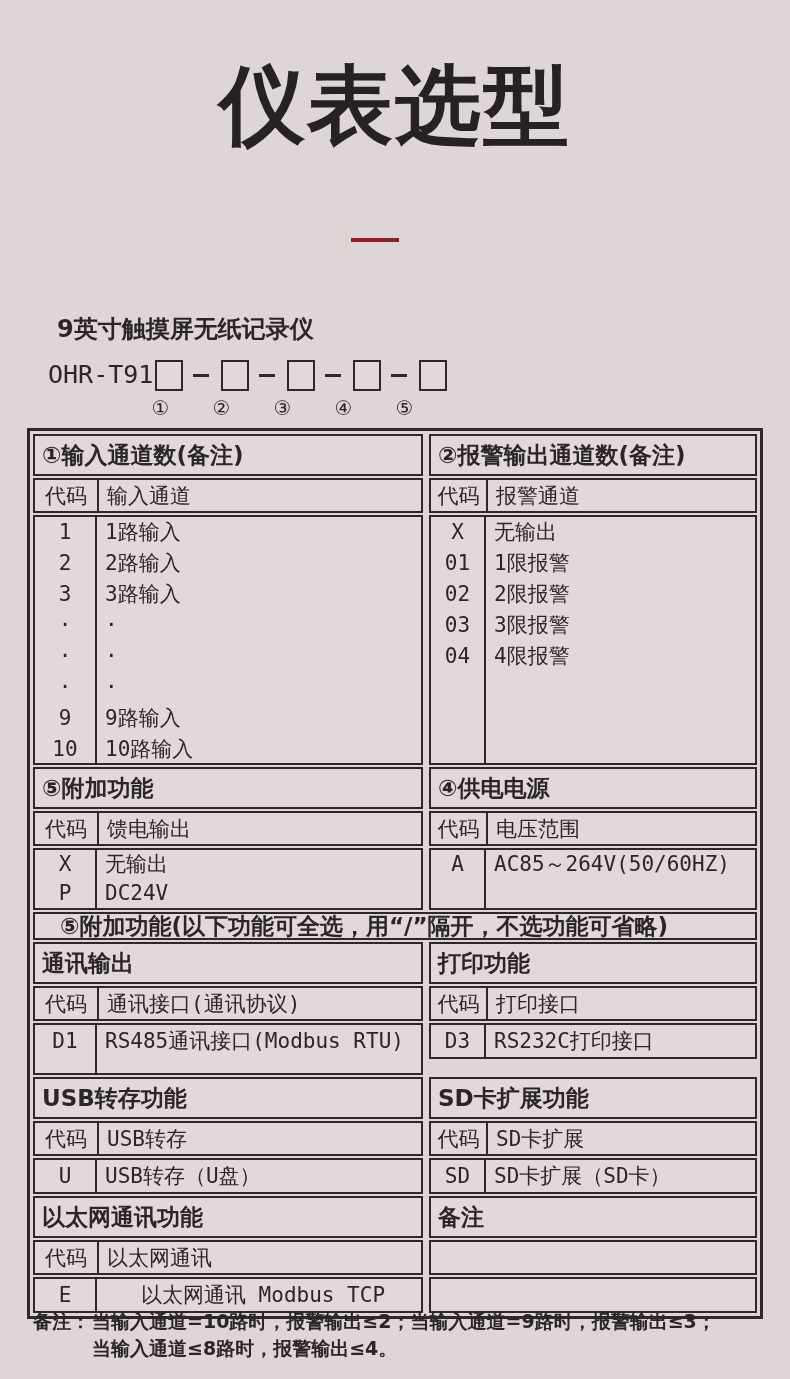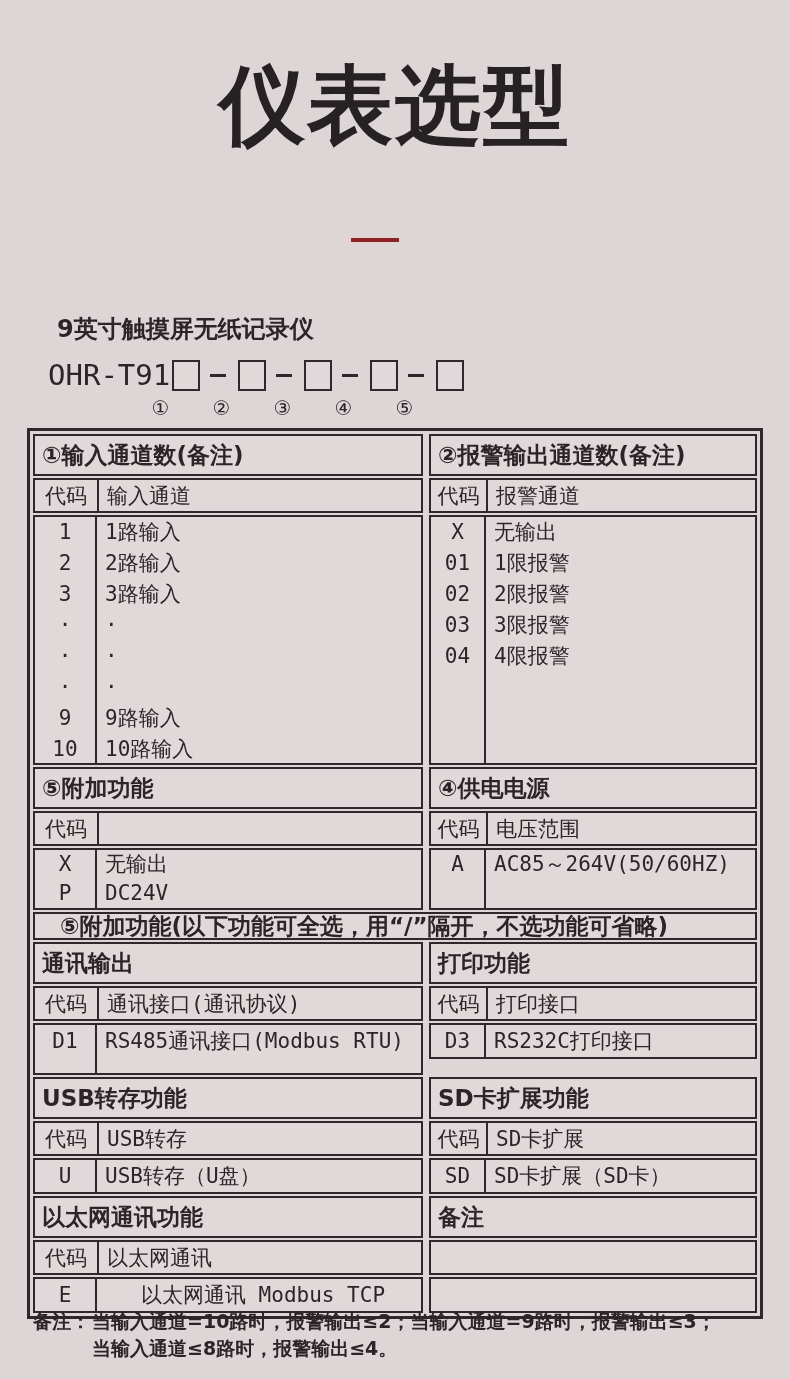--- a/index.html
+++ b/index.html
@@ -35,21 +35,21 @@
   }
   .subtitle{
     position:absolute;top:313px;left:57px;
     font-family:"DejaVu Sans","Liberation Sans",sans-serif;
     font-size:24px;font-weight:700;
   }
   
   .model-row{
     position:absolute;top:358px;left:48px;height:34px;
     display:flex;align-items:center;
-    font-size:29px;line-height:34px;
+    font-size:25px;line-height:34px;
   }
   .model-prefix{letter-spacing:0px;}
   .model-box{
     width:24px;height:27px;margin-left:2px;
     border:2px solid var(--line);
     background:var(--cellbg);
   }
   .model-dash{
     width:16px;height:3px;margin:0 10px;
     background:var(--line);
@@ -196,20 +196,21 @@
               <div class="bline">4限报警</div>
             </div>
           </div>
         </div>
       </div>
       <div class="sec-pair">
         <div class="sec-col col-left">
           <div class="box row-header">⑤附加功能</div>
           <div class="box row-sub">
             <div class="cell code">代码</div>
+            <div class="cell desc">馈电输出</div>
           </div>
           <div class="box row-body" style="height: 62px;">
             <div class="bcol code" style="line-height: 29px;">
               <div class="bline">X</div>
               <div class="bline">P</div>
             </div>
             <div class="bcol desc" style="line-height: 29px;">
               <div class="bline">无输出</div>
               <div class="bline">DC24V</div>
             </div>

